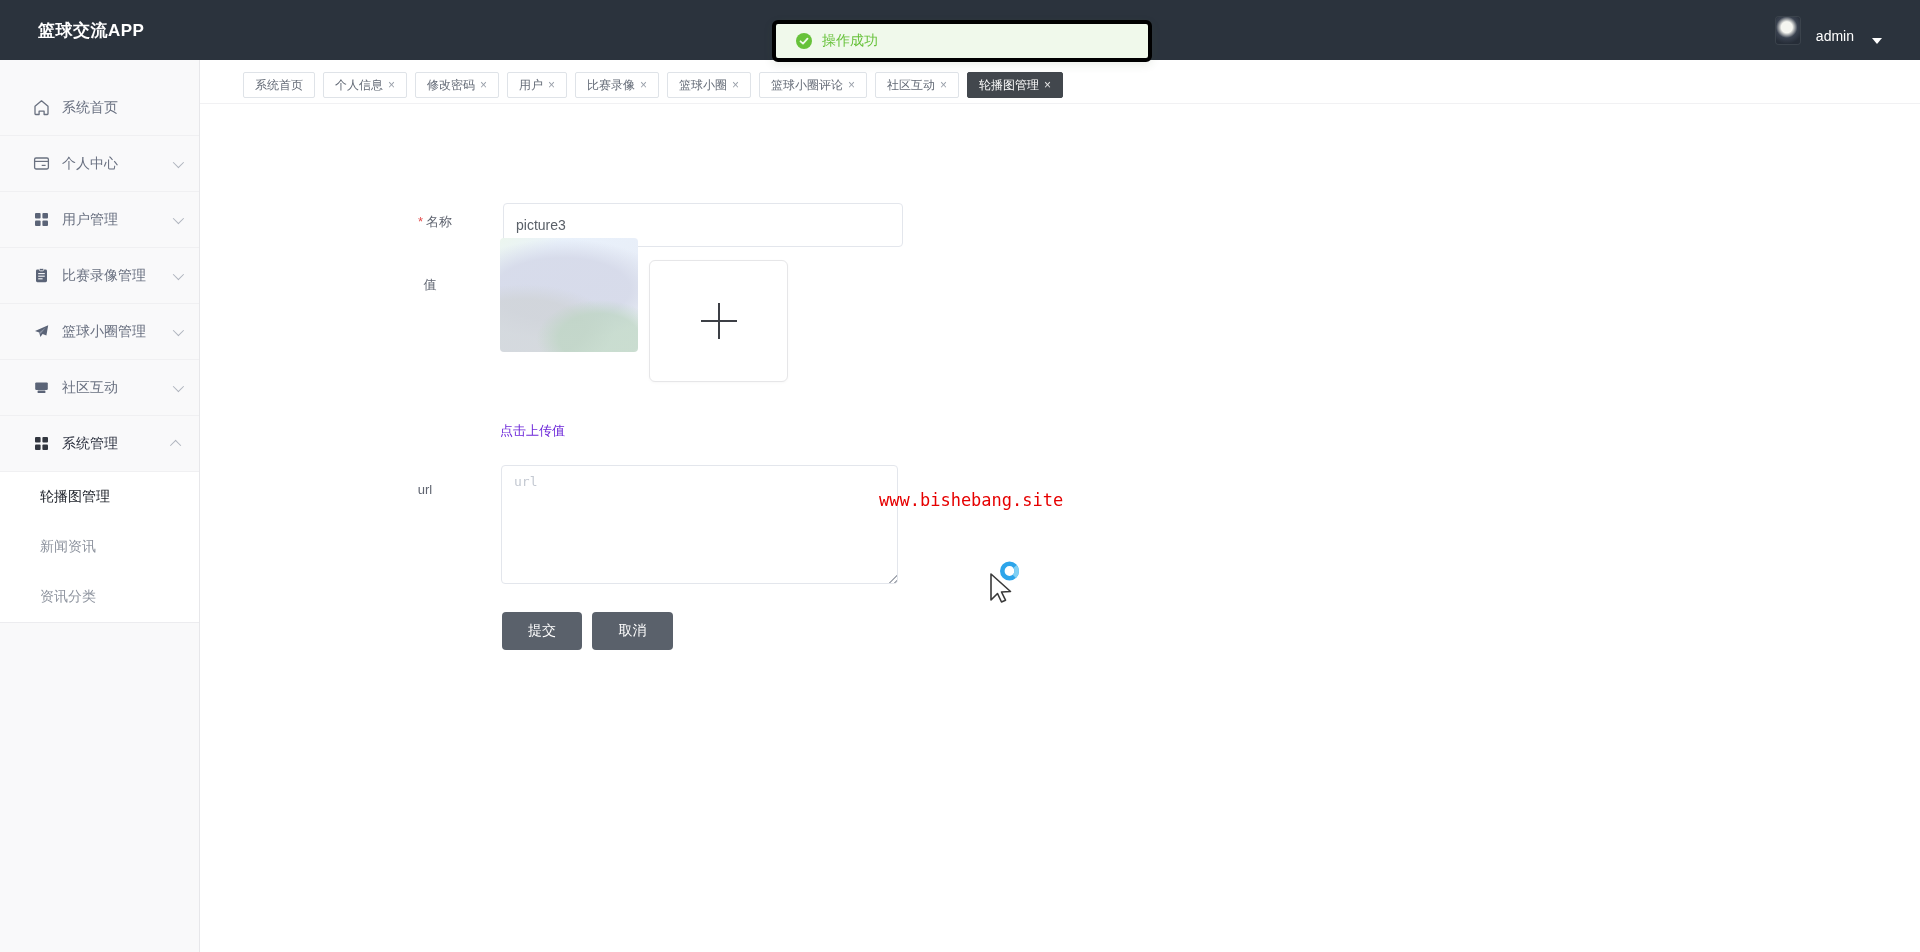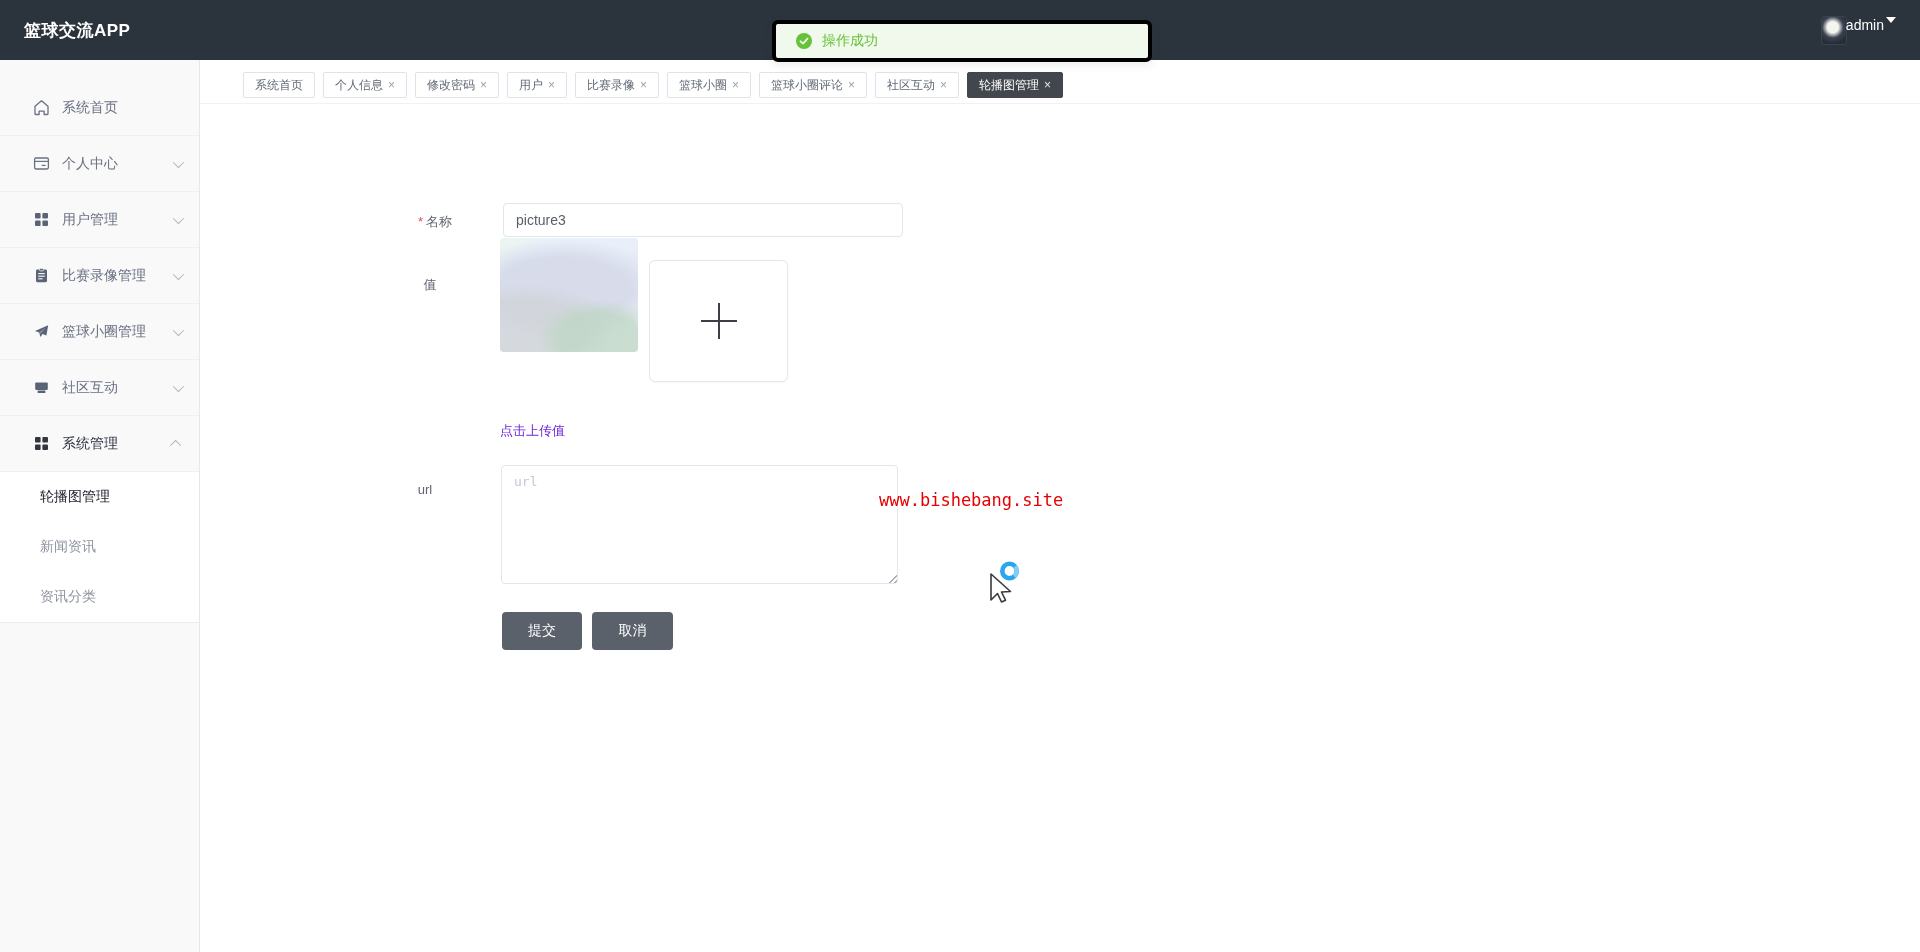--- a/index.html
+++ b/index.html
@@ -3,23 +3,23 @@
 <meta charset="utf-8">
 <style>
   * { margin:0; padding:0; box-sizing:border-box; }
   html,body { width:1920px; height:952px; overflow:hidden;
     font-family:"Liberation Sans","DejaVu Sans",sans-serif; background:#fff; }
   .page { position:relative; width:1920px; height:952px; background:#fff; }
 
   
   .header { position:absolute; left:0; top:0; width:1920px; height:60px;
     background:#2b333d; display:flex; align-items:center; justify-content:space-between;
-    padding:0 24px; z-index:5; }
+    padding:0 38px; z-index:5; }
   .app-title { color:#fff; font-size:17px; font-weight:bold; letter-spacing:.5px; }
-  .header-right { display:flex; align-items:flex-start; gap:0; }
+  .header-right { display:flex; align-items:flex-end; gap:16px; }
   .avatar { width:24px; height:27px; border-radius:3px; background:
     radial-gradient(circle at 45% 38%, #f5f5f0 0 26%, #3a4250 50%, #262d38 78%);
     box-shadow:0 0 0 1px rgba(255,255,255,.08); }
   .username { color:#fff; font-size:14px; }
   .caret-down { width:0; height:0; border-left:5px solid transparent; border-right:5px solid transparent;
     border-top:6px solid #fff; margin-left:2px; }
 
   
   .toast { position:absolute; left:772px; top:20px; width:380px; height:42px;
     background:#f0f9eb; border:4px solid #000000; border-radius:6px; z-index:20;
@@ -51,21 +51,21 @@
   .tab { height:26px; display:flex; align-items:center; padding:0 11px;
     border:1px solid #dfe3e8; background:#fff; color:#636a76; font-size:12px;
     border-radius:2px; cursor:pointer; white-space:nowrap; }
   .tab .tab-close { margin-left:5px; font-size:12px; color:#9aa0aa; line-height:1; }
   .tab.active { background:#42474d; border-color:#42474d; color:#fff; }
   .tab.active .tab-close { color:#e8e8e8; }
 
   
   .form-label { position:absolute; width:120px; text-align:center; font-size:13px; color:#5f6470; }
   .req { color:#e24c4c; margin-right:3px; font-size:13px; }
-  .name-input { position:absolute; left:303px; top:143px; width:400px; height:34px;
+  .name-input { position:absolute; left:303px; top:143px; width:400px; height:44px;
     border:1px solid #e3e6ec; border-radius:4px; padding:0 12px; font-size:14px; color:#5a6068;
     font-family:"Liberation Sans",sans-serif; outline:none; background:#fff; }
   .thumb { position:absolute; left:300px; top:178px; width:138px; height:114px; border-radius:4px;
     background:
       radial-gradient(90px 55px at 72% 88%, rgba(190,214,196,.75) 0 45%, rgba(190,214,196,0) 70%),
       radial-gradient(120px 60px at 18% 80%, rgba(208,212,216,.8) 0 50%, rgba(208,212,216,0) 75%),
       radial-gradient(150px 70px at 45% 45%, rgba(212,216,232,.85) 0 45%, rgba(212,216,232,0) 72%),
       linear-gradient(145deg, #ecf6ee 0%, #e9f1fb 22%, #e8eef8 55%, #eef2f4 100%);
   }
   .upload-box { position:absolute; left:449px; top:200px; width:139px; height:122px;

